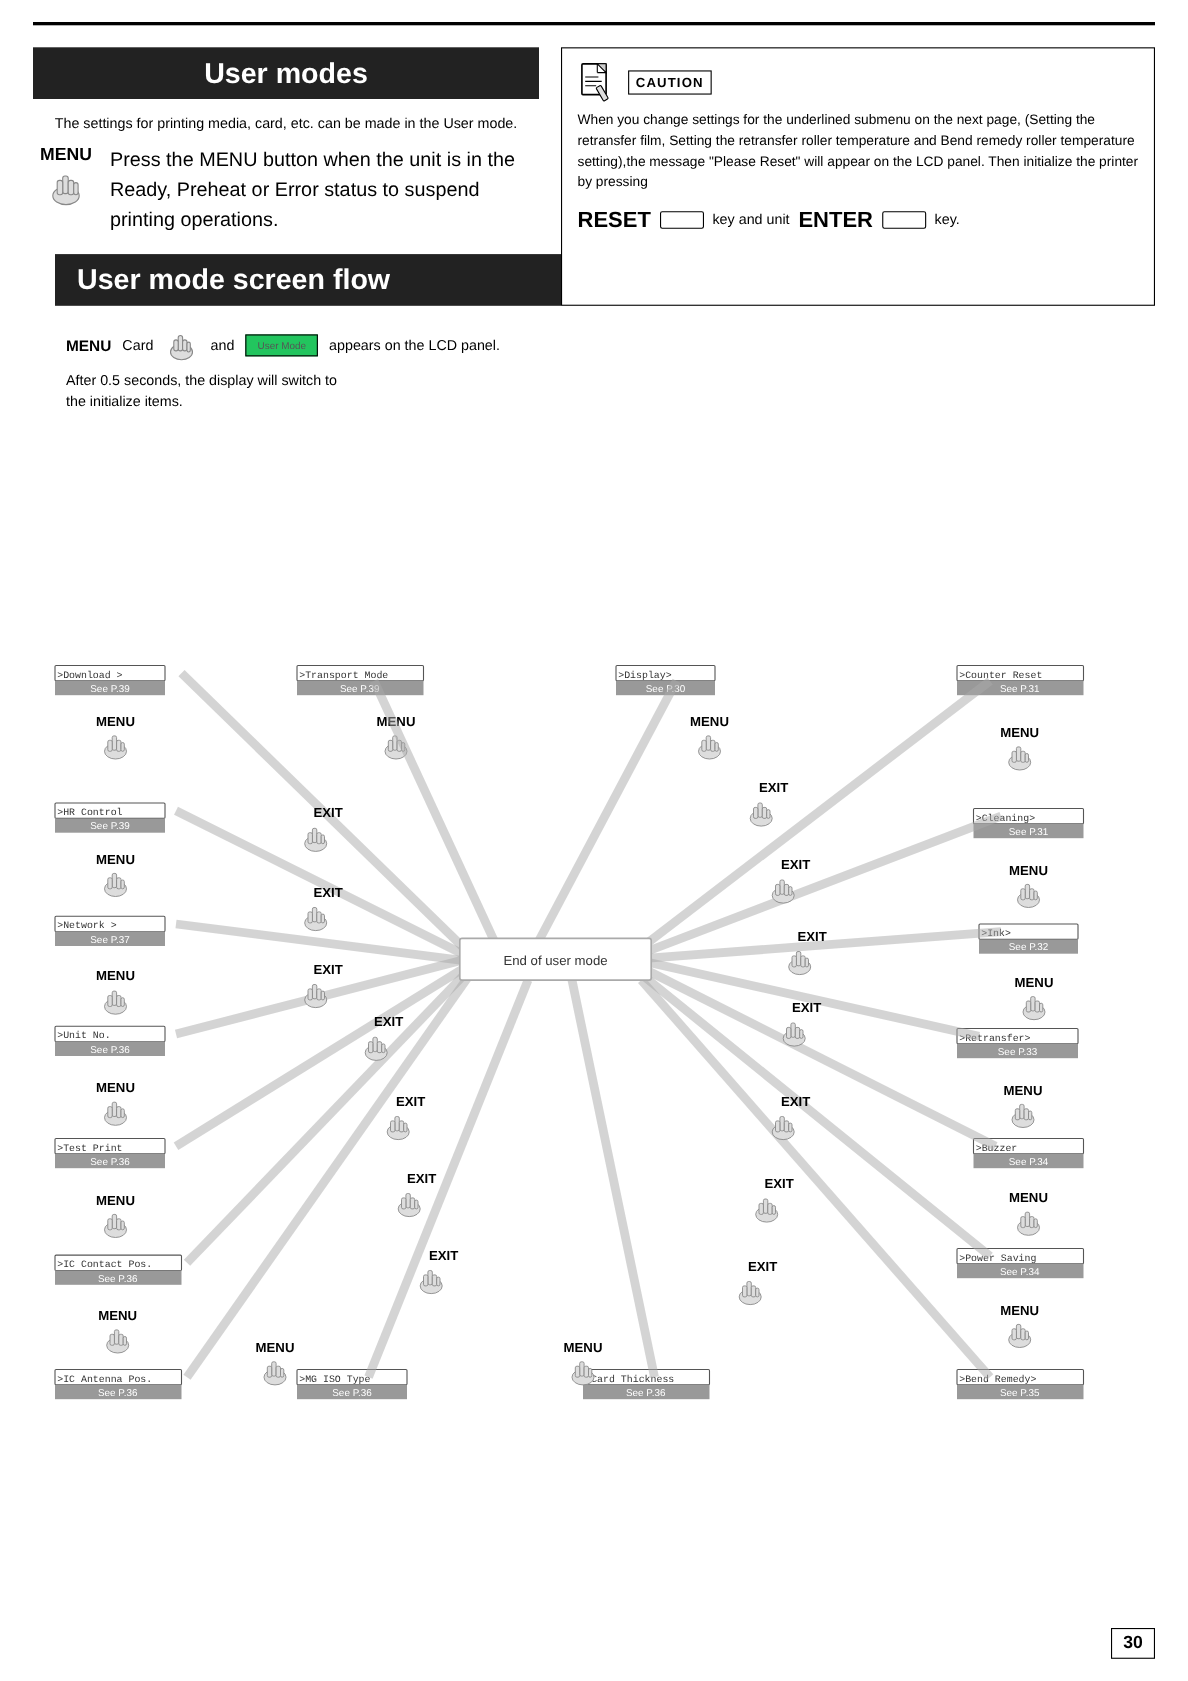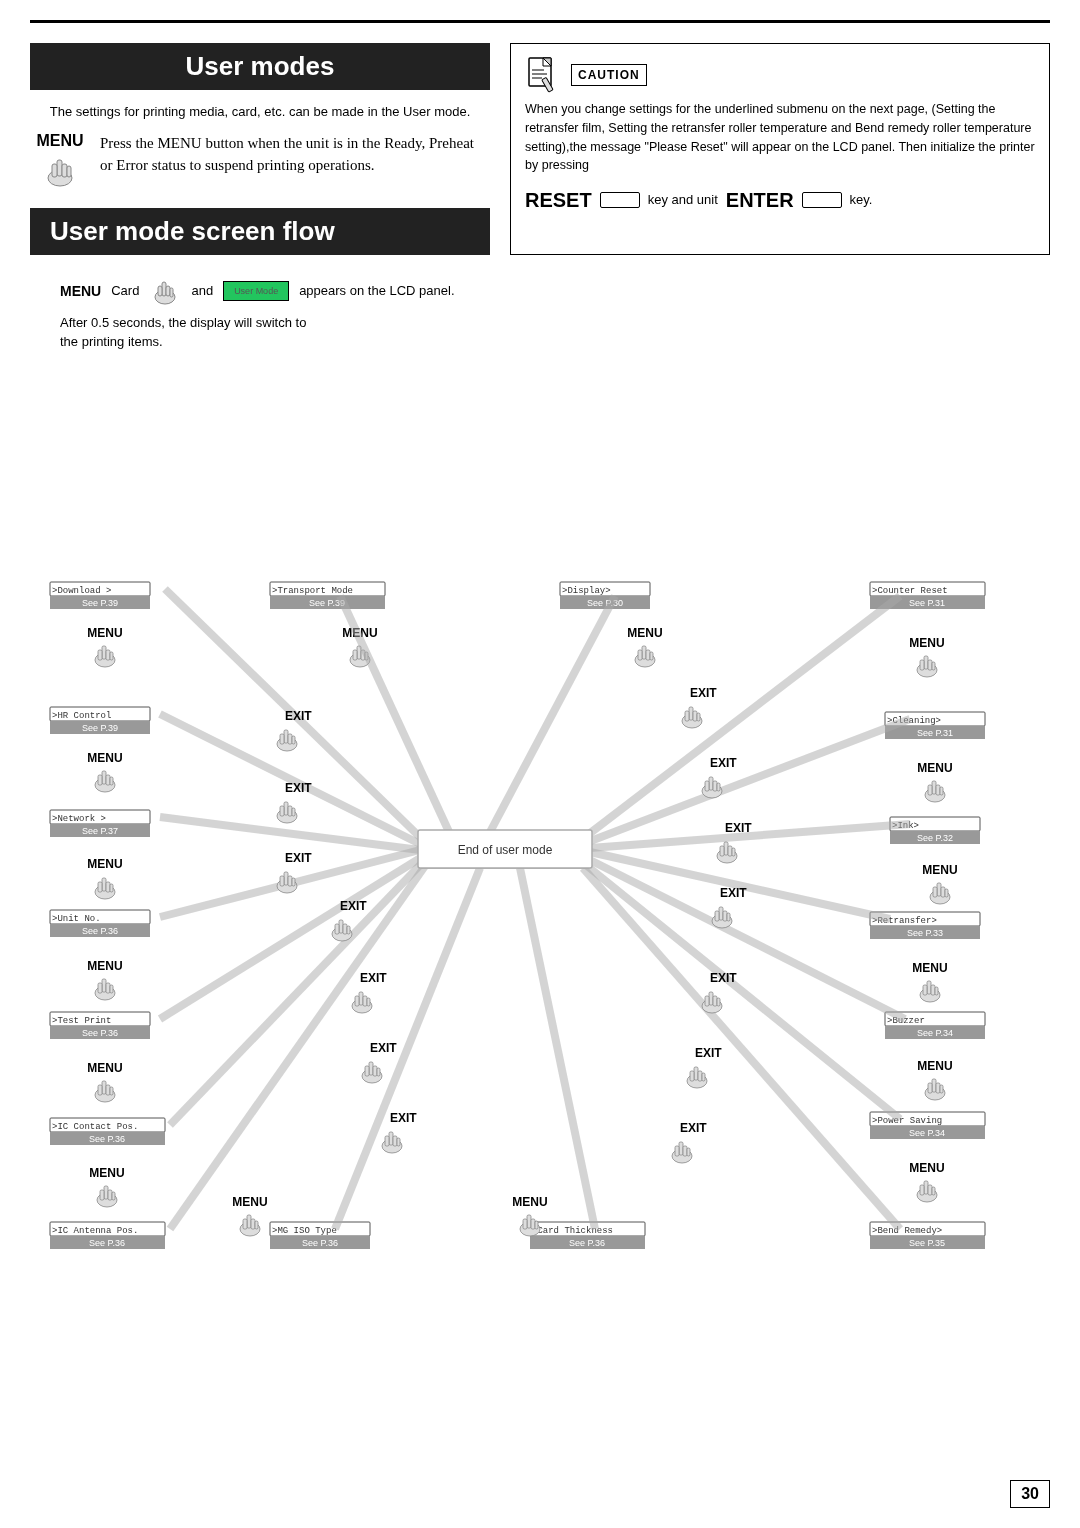--- a/index.html
+++ b/index.html
@@ -80,24 +80,23 @@
       margin-top: 6px;
     }
 
     .menu-label-big {
       font-size: 16px;
       font-weight: bold;
       text-align: center;
     }
 
     .press-text {
-      font-size: 15px;
+      font-size: 18px;
       line-height: 1.5;
       flex: 1;
-      font-family: Liberation Serif, serif;
     }
 
     
     .caution-header {
       display: flex;
       align-items: center;
       gap: 8px;
       margin-bottom: 6px;
     }
 
@@ -230,21 +229,21 @@
             <rect x="12" y="14" width="5" height="13" rx="2" fill="#ddd" stroke="#888" stroke-width="1"></rect>
             <rect x="22" y="14" width="5" height="13" rx="2" fill="#ddd" stroke="#888" stroke-width="1"></rect>
             <rect x="27" y="16" width="4" height="11" rx="2" fill="#ddd" stroke="#888" stroke-width="1"></rect>
           </svg>
         </div>
         <div class="press-text">Press the MENU button when the unit is
 in the Ready, Preheat or Error status to
 suspend printing operations.</div>
       </div>
 
-      <div class="flow-title-box" style="margin-top:18px;">User mode screen flow</div>
+      <div class="flow-title-box" style="margin-top:18px;margin-left:20px;">User mode screen flow</div>
     </div>
 
     <div class="right-column">
       <div class="caution-header">
 
         <svg width="38" height="38" viewBox="0 0 38 38">
 
           <rect x="4" y="2" width="22" height="28" rx="1" fill="#fff" stroke="#000" stroke-width="1.5"></rect>
           <polygon points="18,2 26,2 26,10" fill="#ccc" stroke="#000" stroke-width="1"></polygon>
           <line x1="18" y1="2" x2="18" y2="10" stroke="#000" stroke-width="1"></line>
@@ -284,21 +283,21 @@
       <rect x="21" y="13" width="3" height="9" rx="1.5" fill="#ddd" stroke="#888" stroke-width="1"></rect>
     </svg>
     <span style="font-size:13px;">and</span>
     <div class="user-mode-display-box">
       <div class="screen-box-title">User Mode</div>
     </div>
     <span class="appears-text">appears on the LCD panel.</span>
   </div>
   <div class="flow-second-row">
     <span>After 0.5 seconds, the display will switch to</span><br>
-    <span>the printing items.</span>
+    <span>the initialize items.</span>
   </div>
 
   <div class="diagram-wrapper">
     <svg width="1020" height="1020" viewBox="0 0 1020 1020" style="position:absolute;top:0;left:0;">
 
       <defs>
         <marker id="arrow" markerWidth="8" markerHeight="8" refX="6" refY="3" orient="auto">
           <path d="M0,0 L0,6 L8,3 z" fill="#666"></path>
         </marker>
         <marker id="arrow-rev" markerWidth="8" markerHeight="8" refX="2" refY="3" orient="auto">

